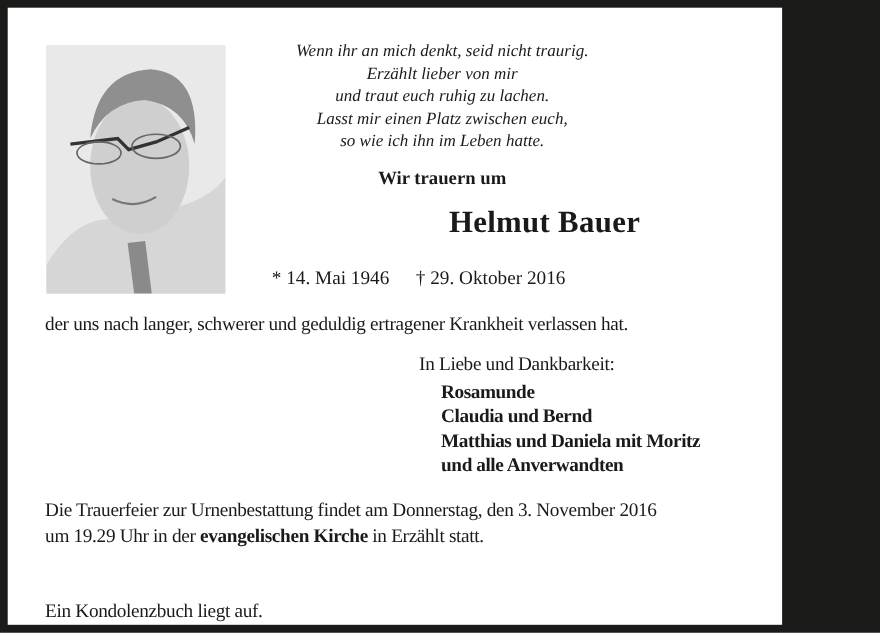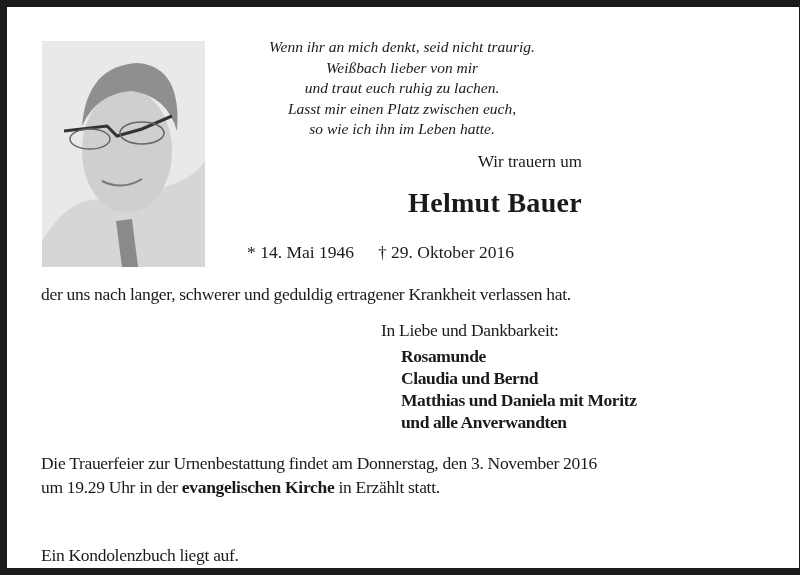--- a/index.html
+++ b/index.html
@@ -1,34 +1,34 @@
 <!DOCTYPE html>
 <html><head>
 <meta charset="utf-8">
 <style>
   html, body { margin: 0; padding: 0; background: #1b1b19; }
   body { width: 800px; height: 575px; position: relative; overflow: hidden; }
   .card {
-    position: absolute; left: 7px; top: 7px; width: 792px; height: 561px;
+    position: absolute; left: 7px; top: 7px; width: 704px; height: 561px;
     background: #ffffff; color: #1a1a1a;
     font-family: "Liberation Serif", "DejaVu Serif", serif;
   }
   .photo {
     position: absolute; left: 35px; top: 34px; width: 163px; height: 226px;
     background: #e6e6e6; overflow: hidden;
   }
   .photo svg { display: block; width: 100%; height: 100%; }
   .poem {
     position: absolute; left: 215px; top: 30px; width: 360px;
     text-align: center; font-style: italic; font-size: 15.5px; line-height: 20.5px;
   }
   .poem div { white-space: nowrap; }
   .intro {
     position: absolute; left: 215px; top: 145px; width: 360px;
-    text-align: right; font-size: 17px;
+    text-align: center; font-size: 17px; font-weight: bold;
   }
   .name {
     position: absolute; left: 215px; top: 180px; width: 360px;
     text-align: right; font-weight: bold; font-size: 28px; letter-spacing: 0.3px; font-family: Liberation Serif, serif;
   }
   .dates {
     position: absolute; left: 240px; top: 235px; font-size: 17.5px; white-space: nowrap;
   }
   .dates .sep { display: inline-block; width: 24px; }
   .body-text {
@@ -64,21 +64,21 @@
       <path d="M22 90 L65 85 L75 95 L100 88 L130 75" stroke="#333" stroke-width="3" fill="none"></path>
       <ellipse cx="48" cy="98" rx="20" ry="10" fill="none" stroke="#666" stroke-width="1.5"></ellipse>
       <ellipse cx="100" cy="92" rx="22" ry="11" fill="none" stroke="#666" stroke-width="1.5"></ellipse>
 
       <path d="M60 140 Q80 150 100 138" stroke="#777" stroke-width="2" fill="none"></path>
     </svg>
   </div>
 
   <div class="poem">
     <div>Wenn ihr an mich denkt, seid nicht traurig.</div>
-    <div>Weißbach lieber von mir</div>
+    <div>Erzählt lieber von mir</div>
     <div>und traut euch ruhig zu lachen.</div>
     <div>Lasst mir einen Platz zwischen euch,</div>
     <div>so wie ich ihn im Leben hatte.</div>
   </div>
 
   <div class="intro">Wir trauern um</div>
 
   <div class="name">Helmut Bauer</div>
 
   <div class="dates">

